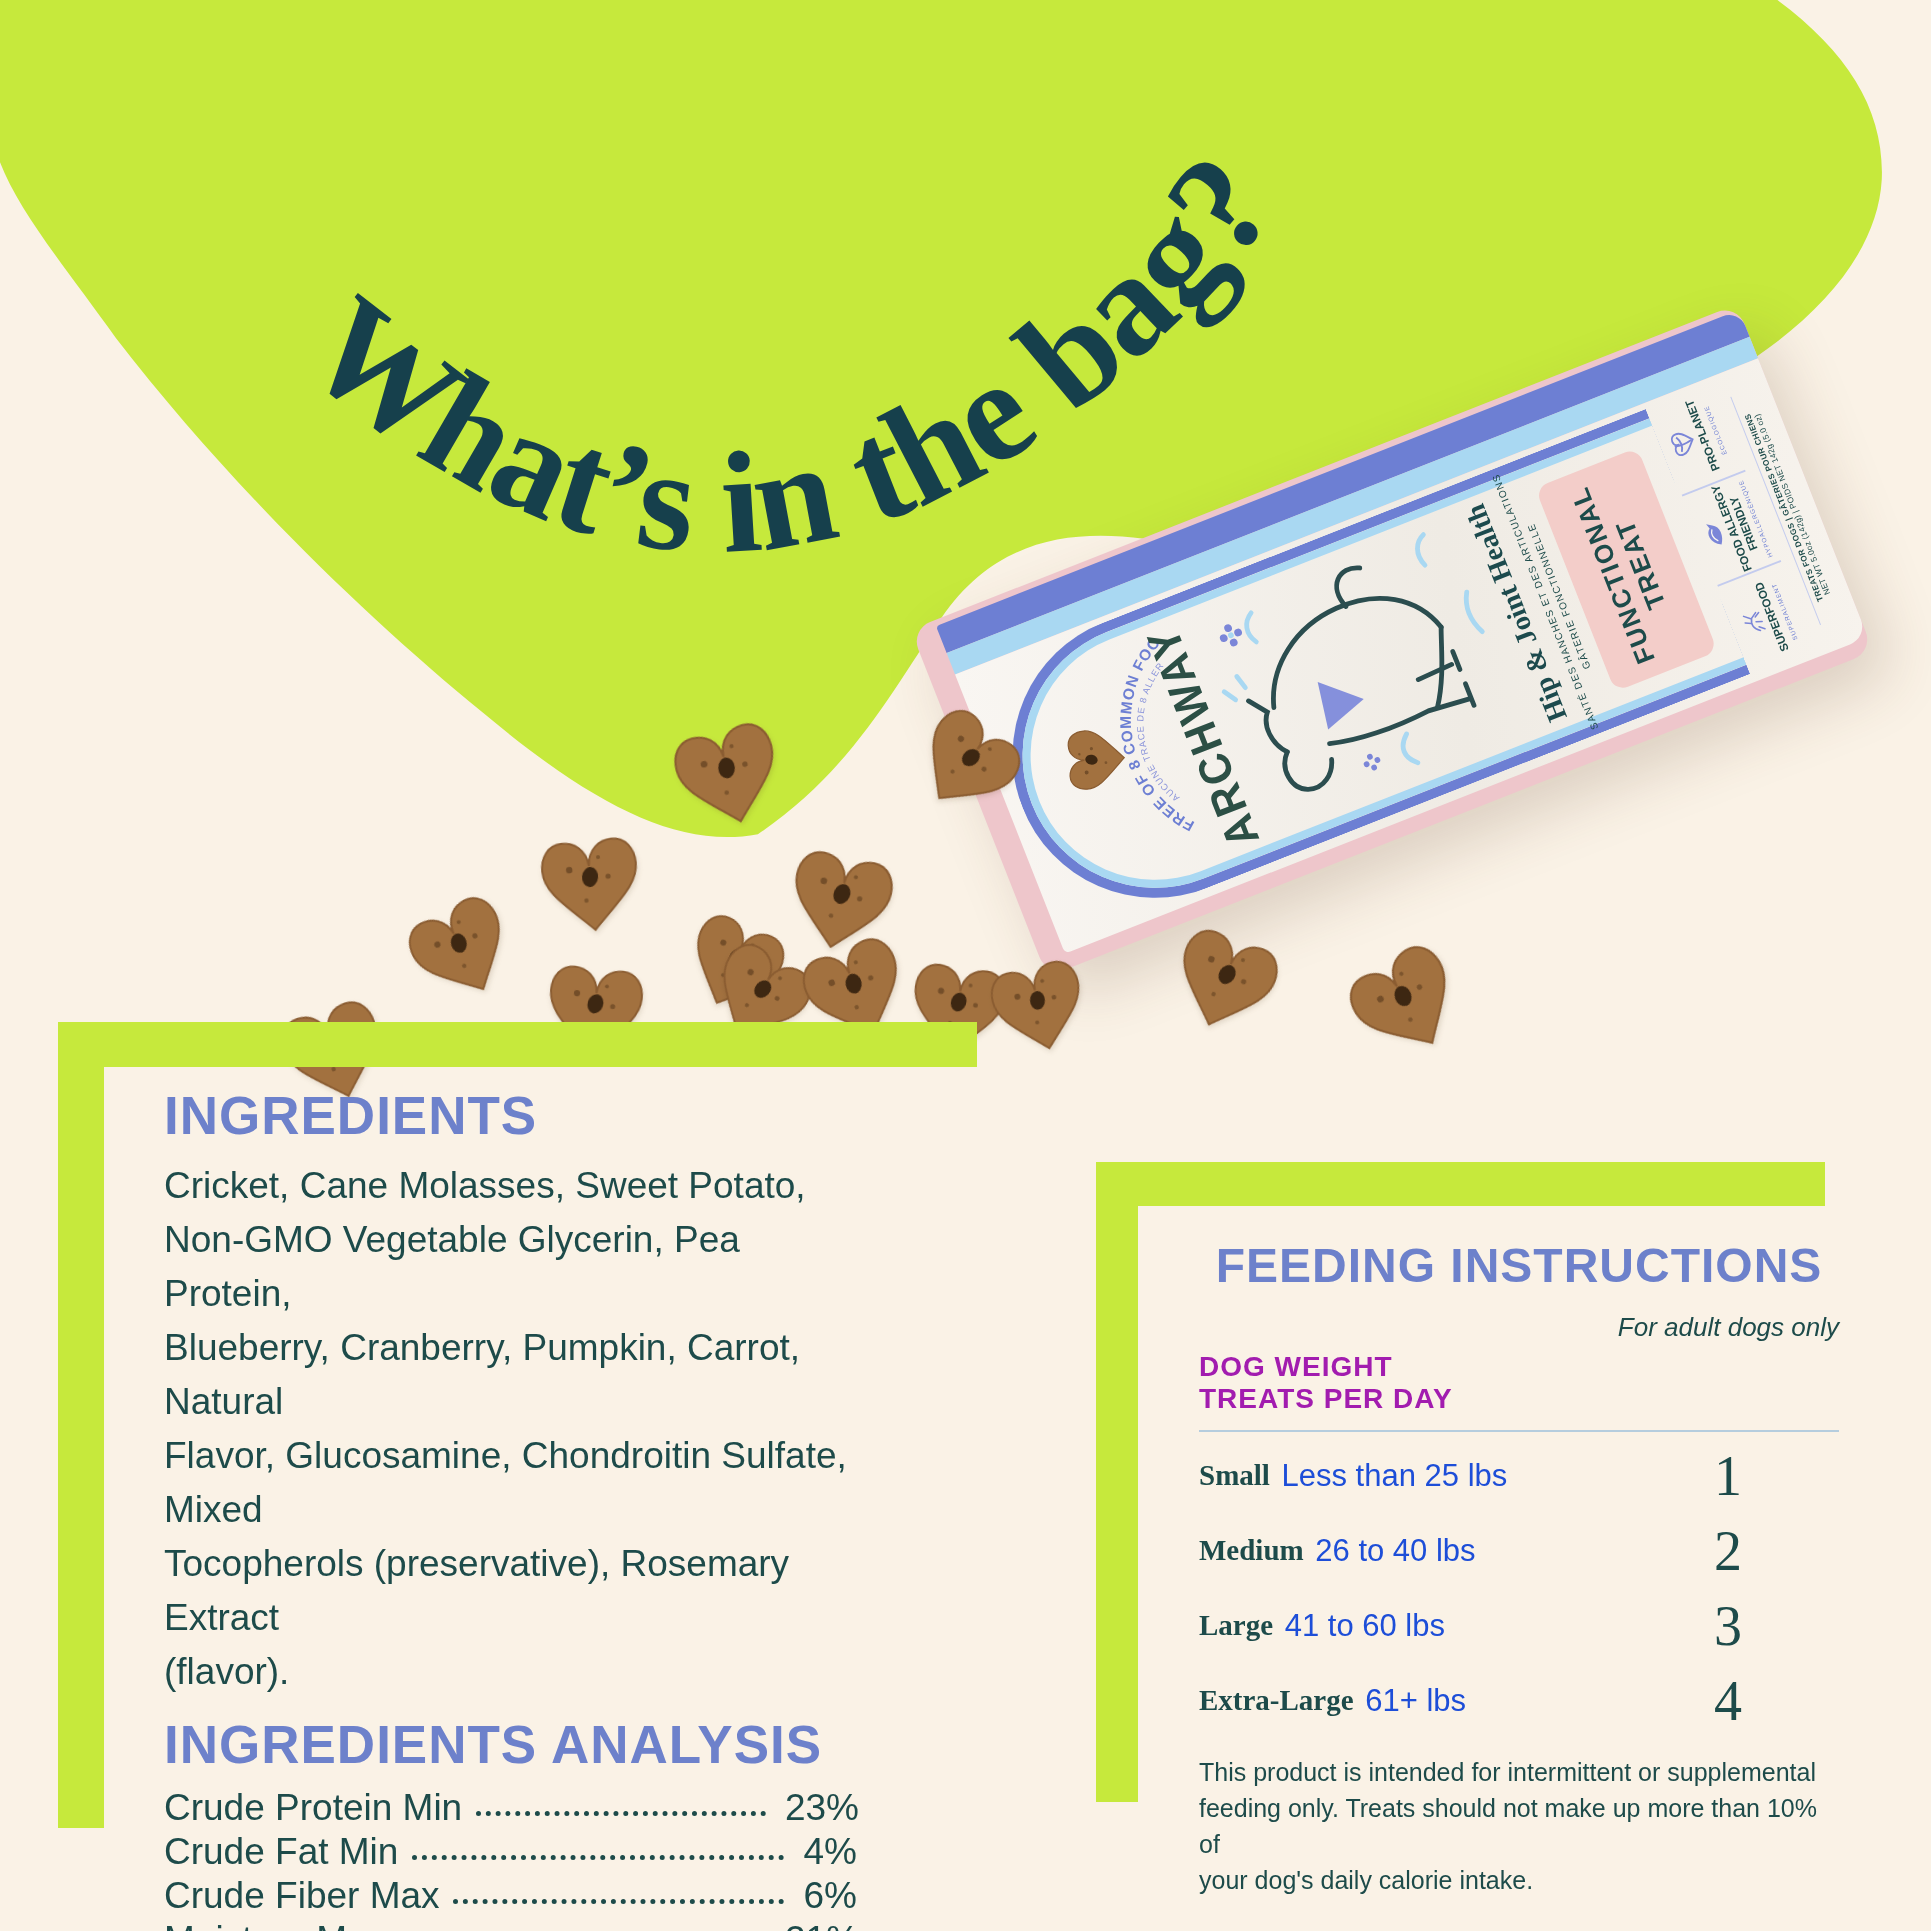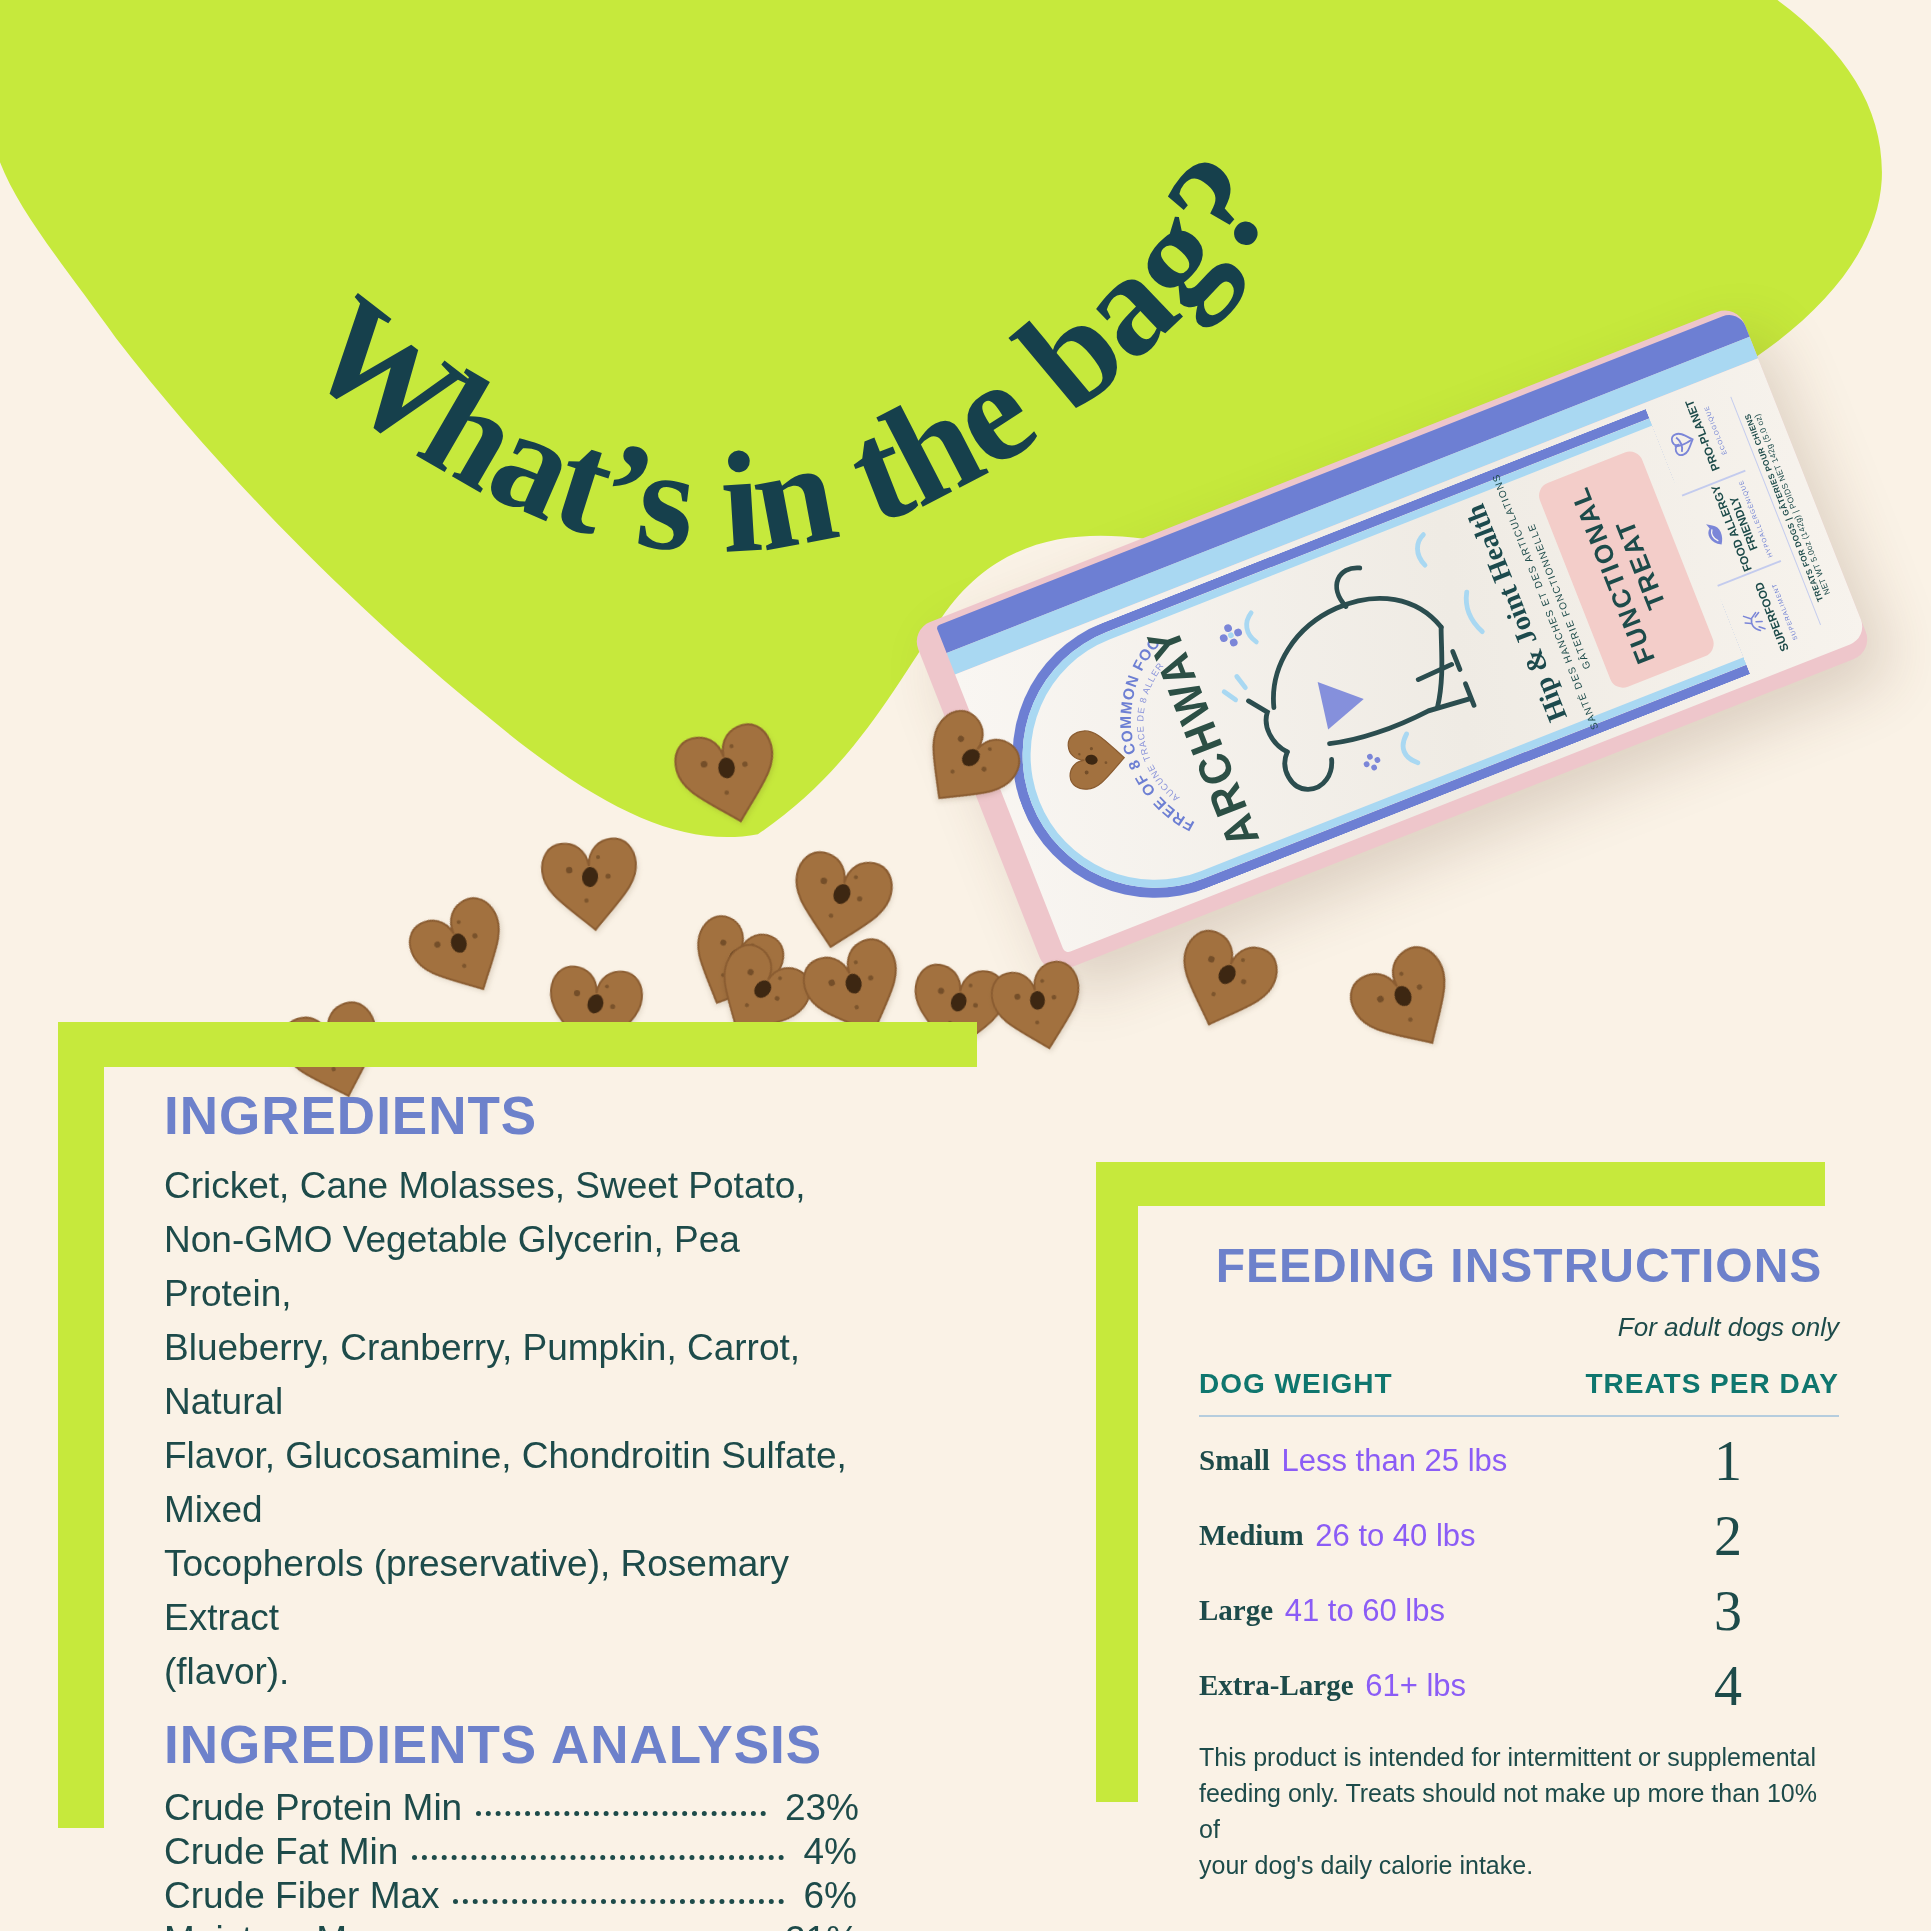--- a/index.html
+++ b/index.html
@@ -59,26 +59,26 @@
   .ga-head{margin-top:17.4px;}
   .ga-rows{margin-top:11.6px;}
   .ga-row{display:flex;align-items:center;height:44px;font-size:37px;color:#1d4b4a;}
   .ga-left{width:626px;display:flex;align-items:center;}
   .ga-dots{flex:1;border-top:5.8px dotted #1d4b4a;margin:11.6px 5.8px 0 13.5px;}
   .ga-val{margin-left:13.5px;white-space:nowrap;text-align:right;}
   
   .feed-content{position:absolute;left:1199px;top:1240px;width:640px;z-index:5;}
   .feed-head{text-align:center;font-size:48px;}
   .feed-sub{margin-top:19.3px;text-align:right;font-size:26px;font-weight:normal;font-style:italic;color:#1d4b4a;}
-  .feed-cols{margin-top:25px;display:flex;justify-content:space-between;font-size:28px;font-weight:bold;letter-spacing:1px;color:#0f766e;}
+  .feed-cols{margin-top:8px;display:flex;justify-content:space-between;font-size:28px;font-weight:bold;letter-spacing:1px;color:#a21caf;flex-direction:column;}
   .feed-rule{margin-top:15.4px;border-top:2.9px solid #b5cdde;}
   .feed-rows{margin-top:5.8px;}
   .feed-row{display:flex;align-items:center;height:75px;}
   .f-size{font-family:"Liberation Serif",serif;font-weight:bold;font-size:29px;color:#1d4b4a;}
-  .f-range{font-size:31px;margin-left:11.6px;color:#8b5cf6;}
+  .f-range{font-size:31px;margin-left:11.6px;color:#1d4ed8;}
   .f-num{margin-left:auto;width:116px;margin-right:53px;text-align:center;font-family:"Liberation Serif",serif;font-size:56px;color:#1d4b4a;}
   .feed-disc{margin-top:15.4px;font-size:25px;line-height:36px;color:#1d4b4a;white-space:pre-line;}
 </style>
 </head>
 <body>
 
 <svg width="0" height="0" style="position:absolute" aria-hidden="true">
   <defs>
     <g id="heart-sym">
       <path d="M50,30 C49,13 37,5 25,5 C11,5 3,17 3,31 C3,52 22,66 50,94 C78,66 97,52 97,31 C97,17 89,5 75,5 C63,5 51,13 50,30 Z" fill="#a2713f" stroke="#8a5c31" stroke-width="2"></path>

